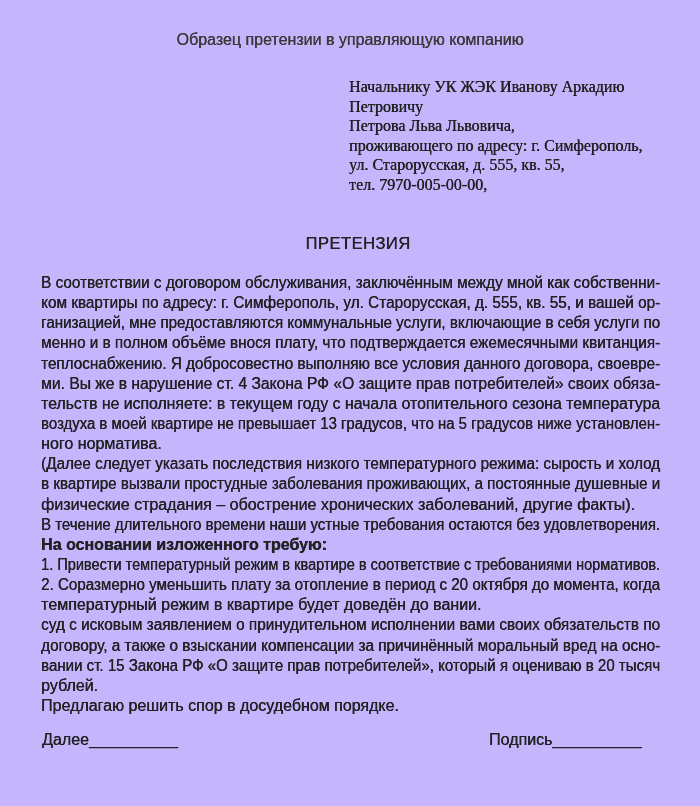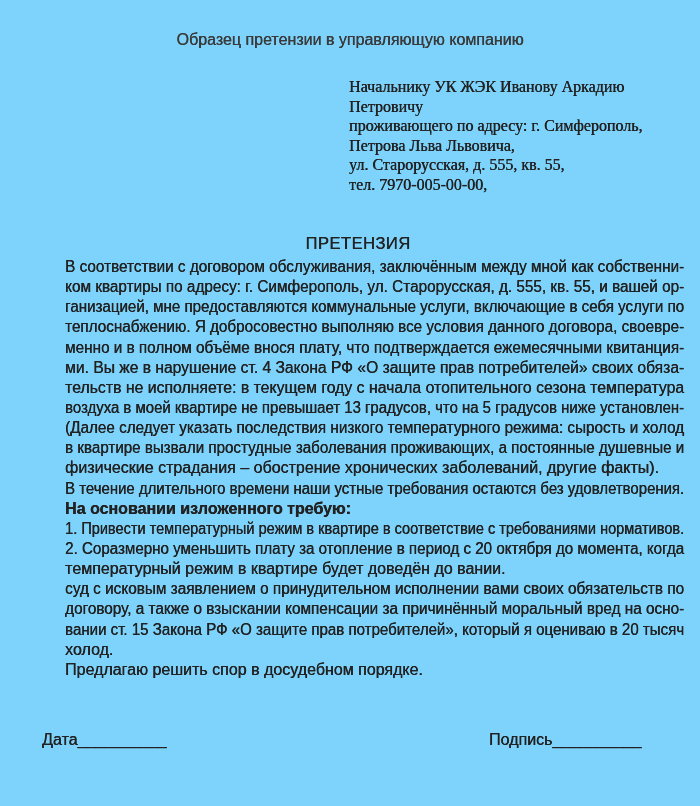--- a/index.html
+++ b/index.html
@@ -5,21 +5,21 @@
   html, body { margin: 0; padding: 0; }
   body {
     width: 700px; height: 806px;
     background: #ffffff;
     font-family: "Liberation Sans", "DejaVu Sans", sans-serif;
     color: #222222;
   }
   .page {
     position: relative;
     width: 700px; height: 806px;
-    background: #7dd3fc;
+    background: #c4b5fd;
     overflow: hidden;
   }
   
   .txt { text-shadow: 0.35px 0 0 currentColor; }
 
   .title {
     position: absolute; top: 31px; left: 0; width: 700px;
     text-align: center;
     font-size: 16px;
     color: #3a3a3a;
@@ -33,22 +33,22 @@
   }
   .heading {
     position: absolute; top: 234px; left: 0; width: 700px;
     text-align: center;
     font-size: 16.5px;
     letter-spacing: 0.5px;
     white-space: nowrap;
     margin-left: 8px;
   }
   .bodytext {
-    position: absolute; left: 41px; top: 257px; width: 619px;
-    font-size: 16px; line-height: 20.15px; margin-left: 24px;
+    position: absolute; left: 41px; top: 273px; width: 619px;
+    font-size: 16px; line-height: 20.15px;
   }
   .line { height: 20.15px; white-space: nowrap; }
   .line .t { display: inline-block; transform-origin: 0 60%; }
   .b { font-weight: bold; }
 
   .footer {
     position: absolute; left: 42px; top: 731px; width: 618px; height: 30px;
     font-size: 16px;
   }
   .sig-right { position: absolute; left: 447px; top: 0; }
@@ -56,50 +56,51 @@
 </head>
 <body>
 
 <div class="page">
 
   <div class="title txt">Образец претензии в управляющую компанию</div>
 
   <div class="recipient txt">
     <div>Начальнику УК ЖЭК Иванову Аркадию</div>
     <div>Петровичу</div>
+    <div>Петрова Льва Львовича,</div>
     <div>проживающего по адресу: г. Симферополь,</div>
-    <div>Петрова Льва Львовича,</div>
     <div>ул. Старорусская, д. 555, кв. 55,</div>
     <div>тел. 7970-005-00-00,</div>
   </div>
 
   <div class="heading txt">ПРЕТЕНЗИЯ</div>
 
   <div class="bodytext txt">
     <div class="line j"><span class="t" style="transform: scaleX(0.9553);">В соответствии с договором обслуживания, заключённым между мной как собственни-</span></div>
     <div class="line j"><span class="t" style="transform: scaleX(0.9559);">ком квартиры по адресу: г. Симферополь, ул. Старорусская, д. 555, кв. 55, и вашей ор-</span></div>
     <div class="line j"><span class="t" style="transform: scaleX(0.9438);">ганизацией, мне предоставляются коммунальные услуги, включающие в себя услуги по</span></div>
+    <div class="line j"><span class="t" style="transform: scaleX(0.955);">менно и в полном объёме внося плату, что подтверждается ежемесячными квитанция-</span></div>
     <div class="line j"><span class="t" style="transform: scaleX(0.9524);">теплоснабжению. Я добросовестно выполняю все условия данного договора, своевре-</span></div>
-    <div class="line j"><span class="t" style="transform: scaleX(0.955);">менно и в полном объёме внося плату, что подтверждается ежемесячными квитанция-</span></div>
     <div class="line j"><span class="t" style="transform: scaleX(0.9759);">ми. Вы же в нарушение ст. 4 Закона РФ «О защите прав потребителей» своих обяза-</span></div>
     <div class="line j"><span class="t" style="transform: scaleX(0.9874);">тельств не исполняете: в текущем году с начала отопительного сезона температура</span></div>
     <div class="line j"><span class="t" style="transform: scaleX(0.9321);">воздуха в моей квартире не превышает 13 градусов, что на 5 градусов ниже установлен-</span></div>
+    <div class="line"><span class="t">ного норматива.</span></div>
     <div class="line j"><span class="t" style="transform: scaleX(0.9523);">(Далее следует указать последствия низкого температурного режима: сырость и холод</span></div>
     <div class="line j"><span class="t" style="transform: scaleX(0.9455);">в квартире вызвали простудные заболевания проживающих, а постоянные душевные и</span></div>
     <div class="line"><span class="t">физические страдания – обострение хронических заболеваний, другие факты).</span></div>
     <div class="line j"><span class="t" style="transform: scaleX(0.9328);">В течение длительного времени наши устные требования остаются без удовлетворения.</span></div>
     <div class="line b"><span class="t">На основании изложенного требую:</span></div>
     <div class="line j"><span class="t" style="transform: scaleX(0.9077);">1. Привести температурный режим в квартире в соответствие с требованиями нормативов.</span></div>
     <div class="line j"><span class="t" style="transform: scaleX(0.9453);">2. Соразмерно уменьшить плату за отопление в период с 20 октября до момента, когда</span></div>
     <div class="line"><span class="t">температурный режим в квартире будет доведён до вании.</span></div>
     <div class="line j"><span class="t" style="transform: scaleX(0.9579);">суд с исковым заявлением о принудительном исполнении вами своих обязательств по</span></div>
     <div class="line j"><span class="t" style="transform: scaleX(0.9556);">договору, а также о взыскании компенсации за причинённый моральный вред на осно-</span></div>
     <div class="line j"><span class="t" style="transform: scaleX(0.9412);">вании ст. 15 Закона РФ «О защите прав потребителей», который я оцениваю в 20 тысяч</span></div>
-    <div class="line"><span class="t">холод.</span></div>
+    <div class="line"><span class="t">рублей.</span></div>
     <div class="line"><span class="t">Предлагаю решить спор в досудебном порядке.</span></div>
   </div>
 
   <div class="footer txt">
-    <span><span>Дата</span><span>__________</span></span>
+    <span><span>Далее</span><span>__________</span></span>
     <span class="sig-right"><span>Подпись</span><span>__________</span></span>
   </div>
 
 </div>
 
 </body></html>

